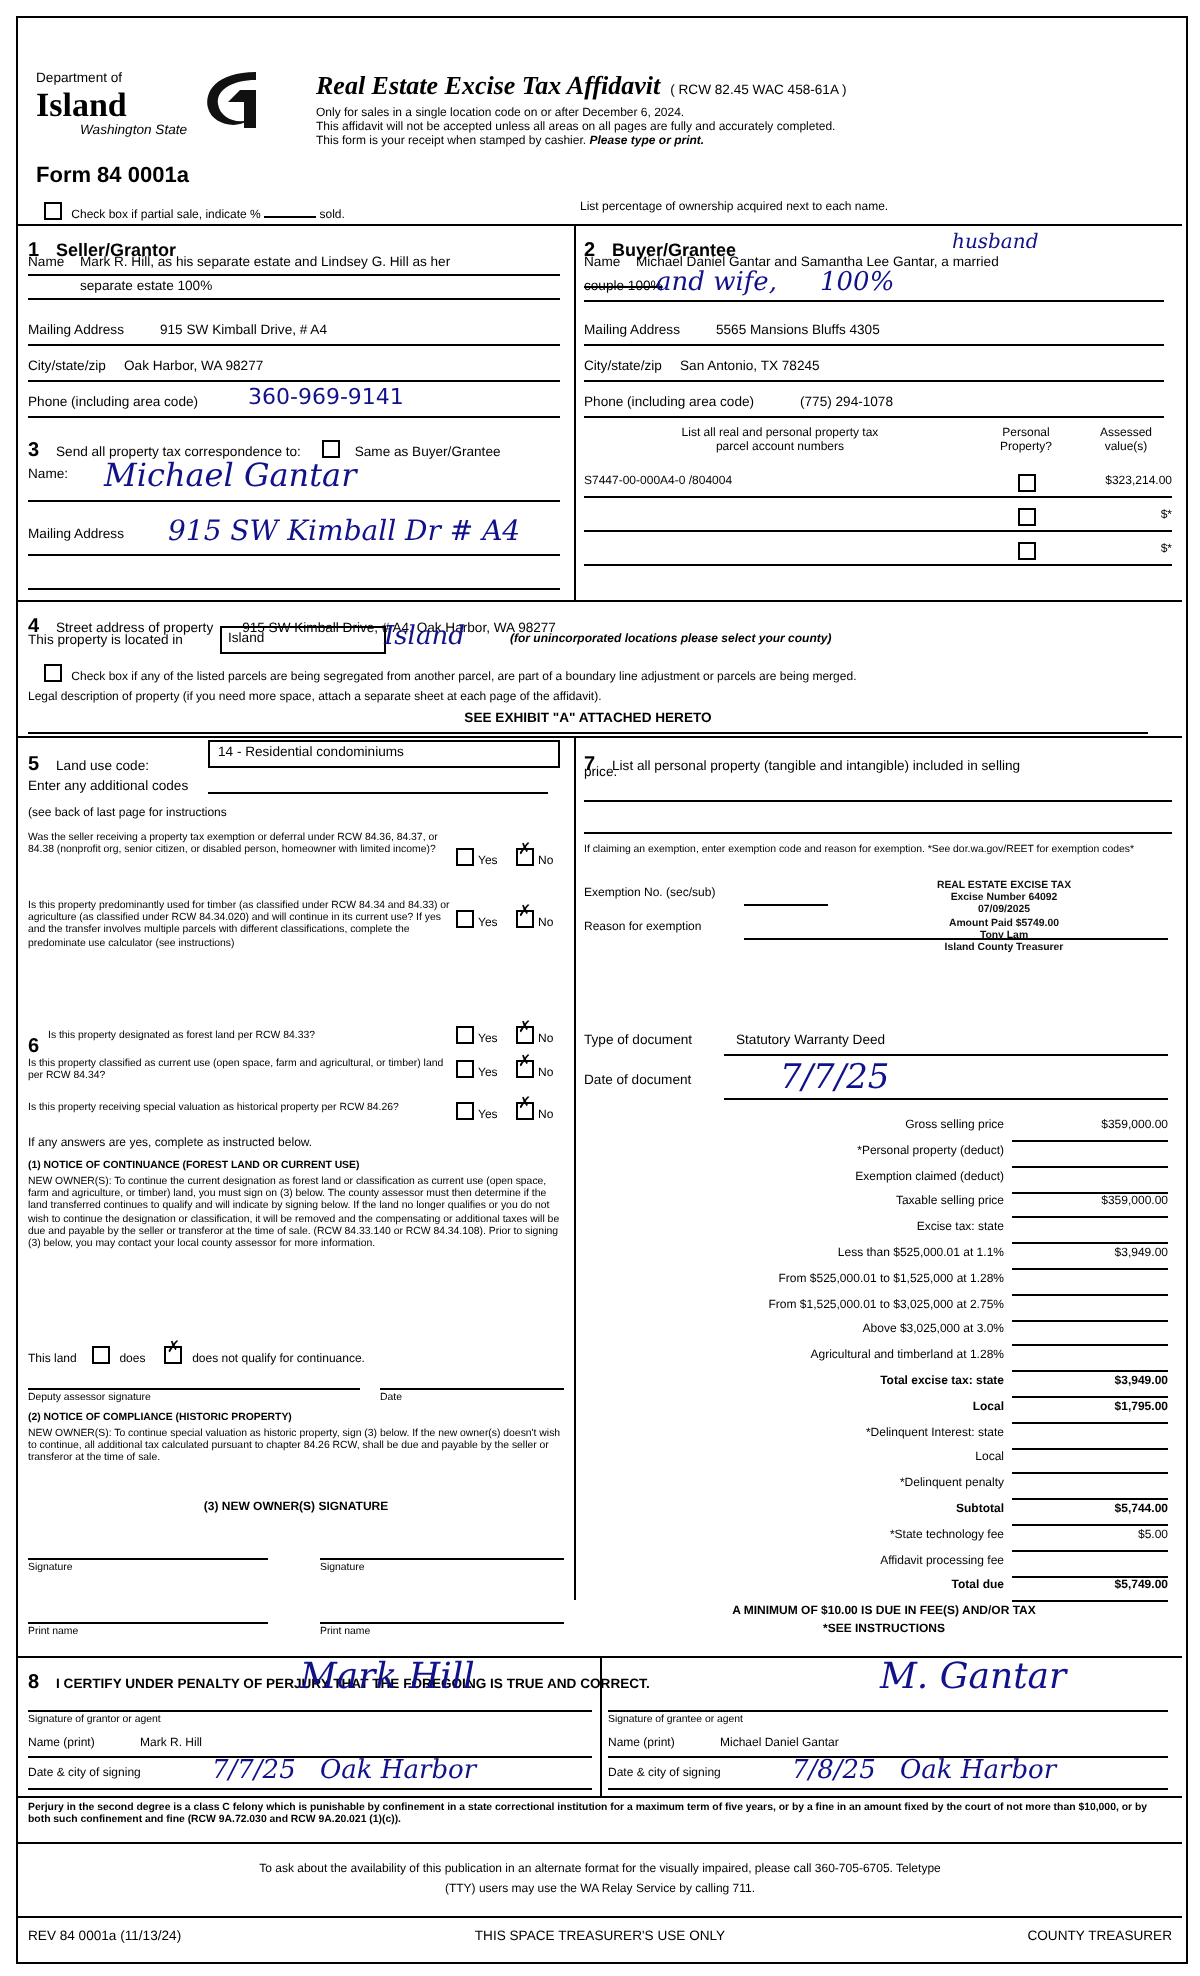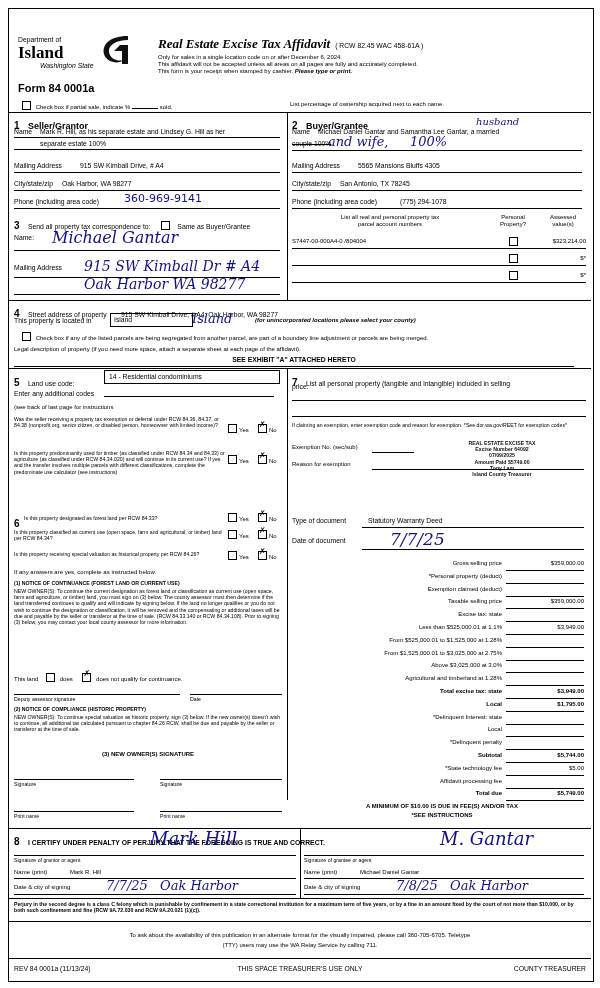--- a/index.html
+++ b/index.html
@@ -116,21 +116,20 @@
     <span class="cb" style="margin-left:6px;"></span>
     <span class="sm" style="padding-left:3px;">Same as Buyer/Grantee</span>
   </div>
   <div class="abs sm" style="left:14px;top:234px;">Name:</div>
   <div class="abs hand" style="left:52px;top:228px;font-size:16px;">Michael Gantar</div>
   <div class="fieldline" style="left:14px;top:250px;width:266px;"></div>
 
   <div class="abs sm" style="left:14px;top:264px;">Mailing Address</div>
   <div class="abs hand" style="left:84px;top:258px;font-size:14px;font-style:italic;">915 SW Kimball Dr # A4</div>
   <div class="fieldline" style="left:14px;top:277px;width:266px;"></div>
-  <div class="abs hand" style="left:84px;top:276px;font-size:14px;">Oak Harbor  WA  98277</div>
   <div class="fieldline" style="left:14px;top:294px;width:266px;"></div>
 
   <div class="abs xs ctr" style="left:292px;top:214px;width:196px;">
     <div>List all real and personal property tax</div>
     <div>parcel account numbers</div>
   </div>
   <div class="abs xs ctr" style="left:489px;top:214px;width:48px;">
     <div>Personal</div>
     <div>Property?</div>
   </div>

